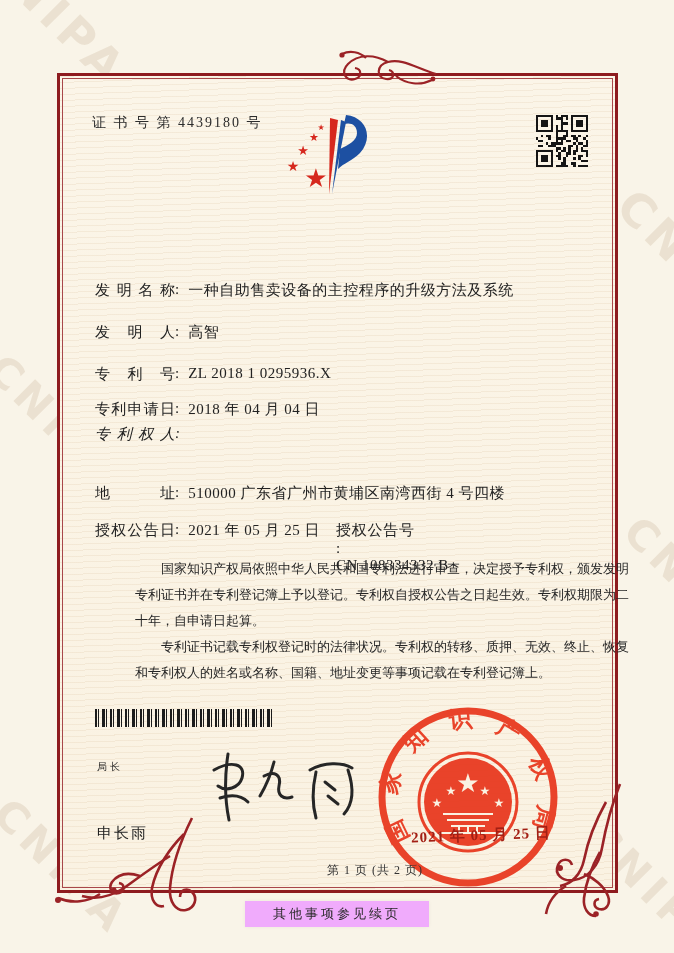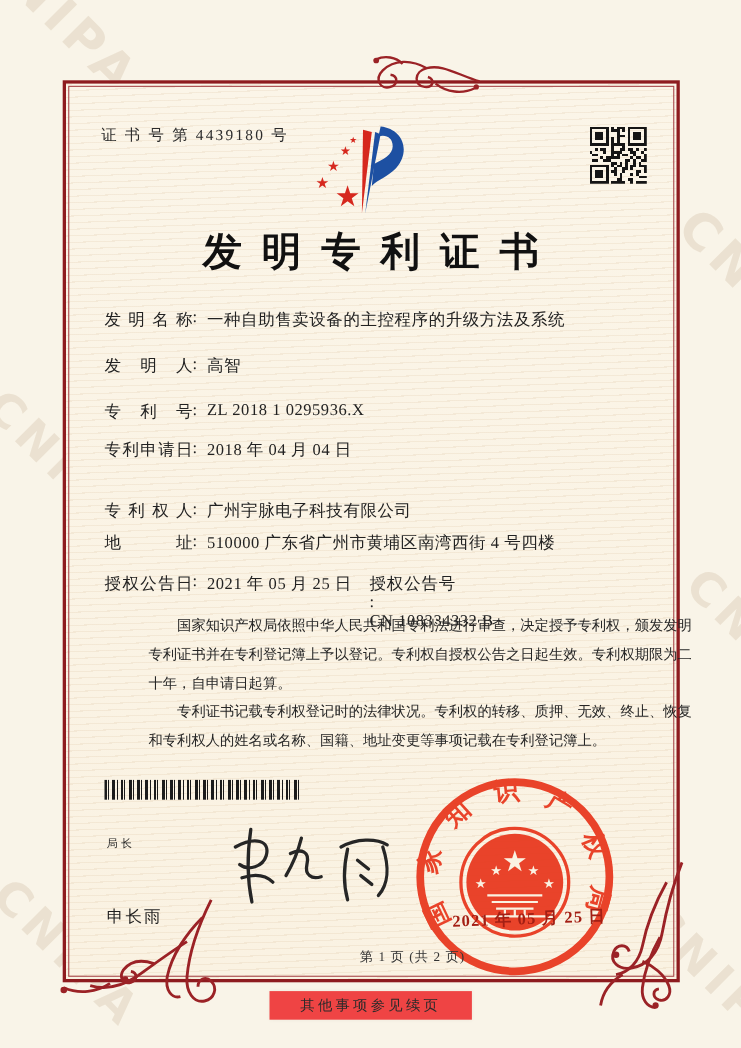--- a/index.html
+++ b/index.html
@@ -72,21 +72,21 @@
     position:absolute; left:396px; top:826px; width:170px; text-align:center;
     font-size:15px; font-weight:bold; color:#a31f14; letter-spacing:1px;
     transform:rotate(-2deg); white-space:nowrap;
   }
   .page-num {
     position:absolute; left:57px; top:862px; width:636px; text-align:center;
     font-size:12px; color:#333; letter-spacing:1px;
   }
   .footer-note {
     position:absolute; left:50%; top:901px; transform:translateX(-50%);
-    background:#ef4444; padding:4px 28px; font-size:13px; letter-spacing:3px;
+    background:#f0abfc; padding:4px 28px; font-size:13px; letter-spacing:3px;
     color:#2a2a2a; box-shadow:0 0 4px rgba(0,0,0,0.05);
   }
 </style>
 </head>
 <body>
 
 <div class="page">
 
   <span class="wm" style="left:-38px; top:-14px;  font-size:46px;">CNIPA</span>
   <span class="wm" style="left:388px; top:128px;  font-size:42px;">CNIPA</span>
@@ -363,21 +363,20 @@
           <rect x="10" y="20" width="1" height="1" fill="#151515"></rect>
           <rect x="11" y="20" width="1" height="1" fill="#151515"></rect>
           <rect x="12" y="20" width="1" height="1" fill="#151515"></rect>
           <rect x="15" y="20" width="1" height="1" fill="#151515"></rect>
           <rect x="17" y="20" width="1" height="1" fill="#151515"></rect>
           <rect x="18" y="20" width="1" height="1" fill="#151515"></rect>
           <rect x="19" y="20" width="1" height="1" fill="#151515"></rect>
           <rect x="20" y="20" width="1" height="1" fill="#151515"></rect>
         </svg></div>
 
-    <div class="title">发明专利证书</div>
 
     <div class="fields">
       <div class="frow" style="top:281px;">
         <span class="flabel">发明名称</span>
           <span class="fcolon">:</span>
         <span class="fvalue">一种自助售卖设备的主控程序的升级方法及系统</span>
       </div>
       <div class="frow" style="top:323px;">
         <span class="flabel">发明人</span>
           <span class="fcolon">:</span>
@@ -386,24 +385,23 @@
       <div class="frow" style="top:365px;">
         <span class="flabel">专利号</span>
           <span class="fcolon">:</span>
         <span class="fvalue">ZL 2018 1 0295936.X</span>
       </div>
       <div class="frow" style="top:400px;">
         <span class="flabel">专利申请日</span>
           <span class="fcolon">:</span>
         <span class="fvalue">2018 年 04 月 04 日</span>
       </div>
-      <div class="frow" style="top:455px;">
+      <div class="frow" style="top:425px;font-style:italic;">
         <span class="flabel">专利权人</span>
           <span class="fcolon">:</span>
-        <span class="fvalue">广州宇脉电子科技有限公司</span>
       </div>
       <div class="frow" style="top:484px;">
         <span class="flabel">地址</span>
           <span class="fcolon">:</span>
         <span class="fvalue">510000 广东省广州市黄埔区南湾西街 4 号四楼</span>
       </div>
       <div class="frow" style="top:521px;justify-content:space-between;">
         <span class="flabel">授权公告日</span>
           <span class="fcolon">:</span>
         <span class="fvalue">2021 年 05 月 25 日</span>

